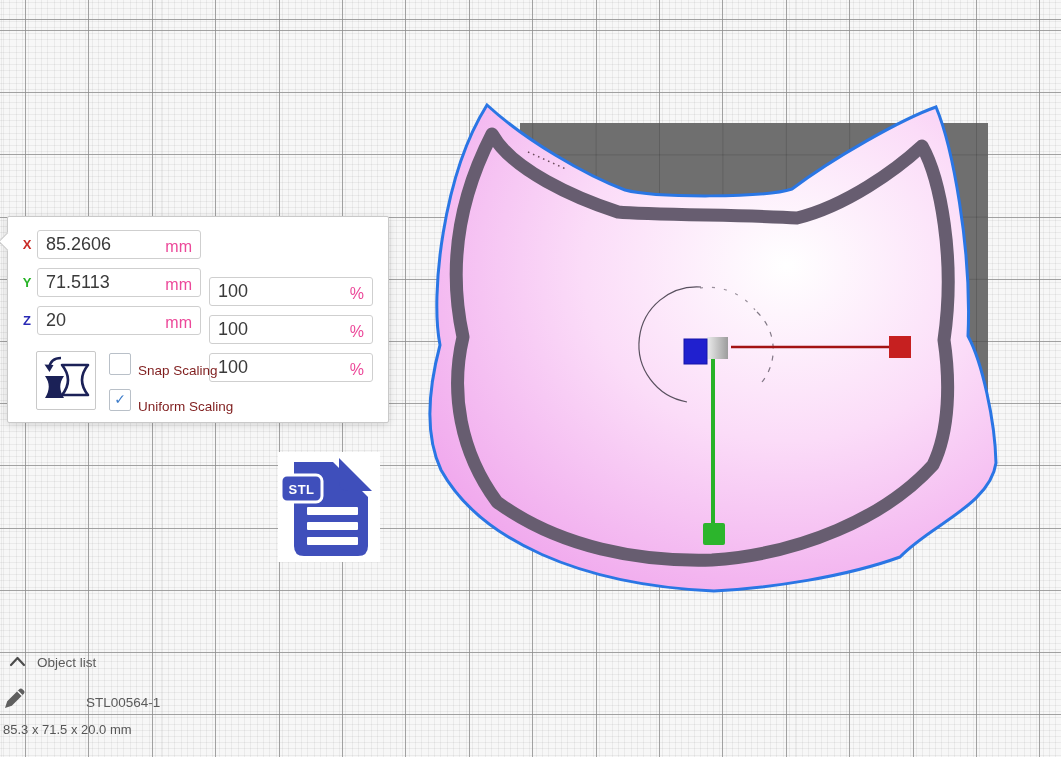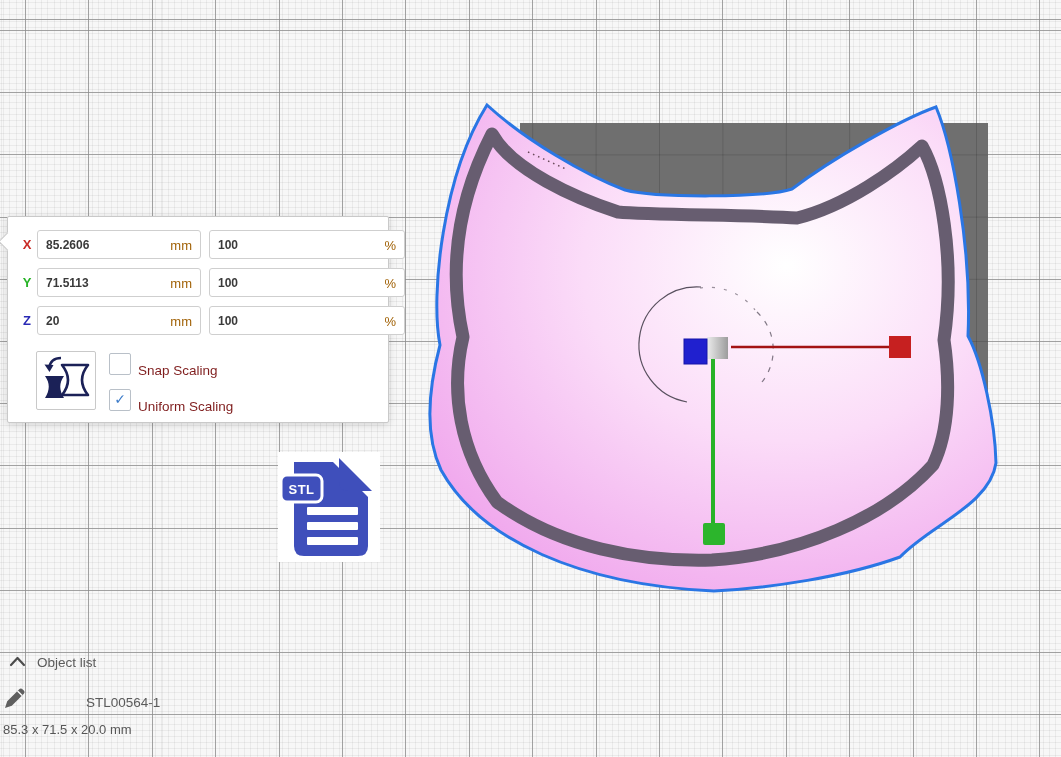--- a/index.html
+++ b/index.html
@@ -32,28 +32,27 @@
     transform:rotate(45deg);
   }
   .axis-row{position:absolute;left:0;width:100%;height:29px;}
   .axis-row.r0{top:13px}.axis-row.r1{top:51px}.axis-row.r2{top:89px}
   .axis-label{
     position:absolute;left:11px;top:7px;width:16px;text-align:center;
     font-size:13px;font-weight:bold;
   }
   .field{position:absolute;top:0;height:29px;}
   .field.mm{left:29px;width:164px;}
-  .field.pct{left:201px;width:196px;}
+  .field.pct{left:201px;width:164px;margin-top:47px;}
   .field input{
     box-sizing:border-box;width:100%;height:29px;border:1px solid #cfcfcf;border-radius:3px;
-    padding:0 32px 0 8px;font-size:12px;color:#3a3a3a;background:#fff;outline:none;
+    padding:0 32px 0 8px;font-size:18px;color:#3a3a3a;background:#fff;outline:none;
     font-family:"Liberation Sans","DejaVu Sans",sans-serif;
-    font-weight:bold;
-  }
-  .unit{position:absolute;right:9px;top:8px;font-size:13px;color:#a16207;pointer-events:none;}
+  }
+  .unit{position:absolute;right:9px;top:8px;font-size:16px;color:#ec4899;pointer-events:none;}
   .tool-icon-box{
     position:absolute;left:28px;top:134px;width:58px;height:57px;
     border:1px solid #c9c9c9;border-radius:2px;background:#fff;
   }
   .cbx-row{position:absolute;left:101px;height:22px;}
   .cbx-row.c0{top:136px}.cbx-row.c1{top:172px}
   .checkbox{
     position:absolute;left:0;top:0;width:20px;height:20px;background:#fff;
     border:1px solid #b9c0c8;border-radius:2px;text-align:center;line-height:19px;
     font-size:14px;font-weight:bold;cursor:pointer;

